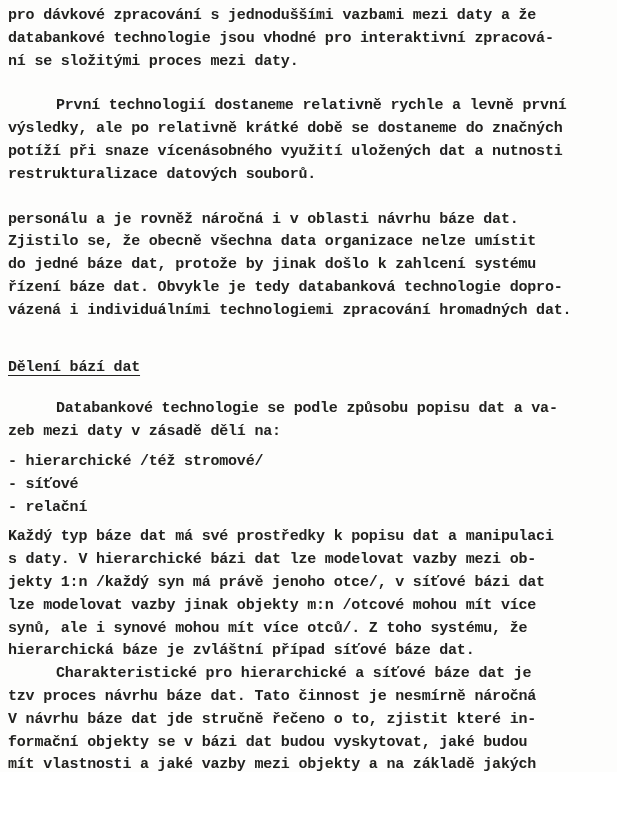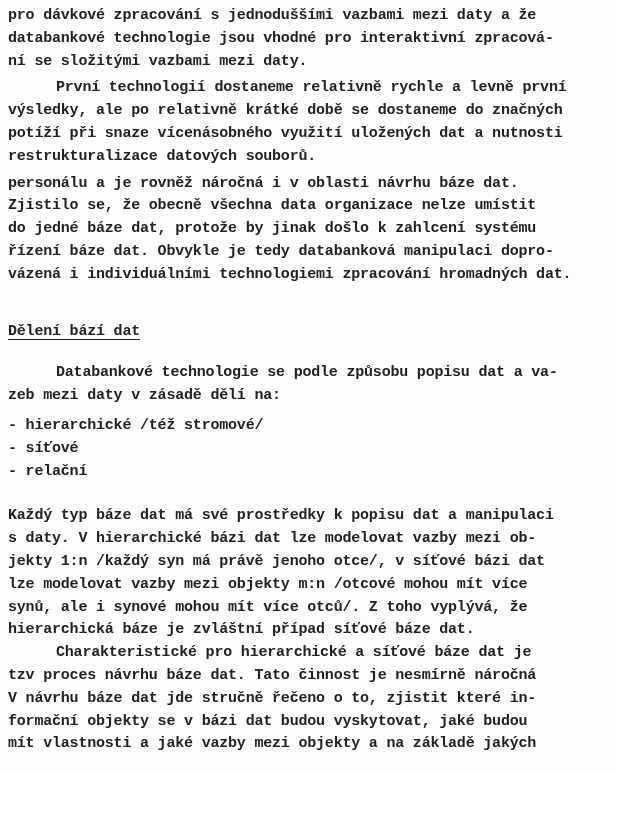--- a/index.html
+++ b/index.html
@@ -17,77 +17,77 @@
     font-family: "Liberation Mono", "DejaVu Sans Mono", monospace;
     font-size: 15px;
     font-weight: 700;
     line-height: 22.8px;
     padding: 5px 6px 0 8px;
     overflow: hidden;
     -webkit-font-smoothing: none;
   }
   .block { margin: 0; }
   .block.paragraph { margin: 0; }
-  .block.p-gap-sm { margin-top: 4px; }
+  .block.p-gap-sm { margin-top: 22px; }
   .block.heading {
     margin-top: 34px;
     margin-bottom: 19px;
     text-decoration: underline;
     text-underline-offset: 4px;
   }
   .block.list {
     margin-top: 7px;
-    margin-bottom: 22px;
+    margin-bottom: 7px;
   }
   .line {
     white-space: pre;
     letter-spacing: -0.2px;
   }
   .line.indent { padding-left: 48px; }
 </style>
 </head>
 <body>
 
 <div class="page">
     <div class="block paragraph">
       <div class="line">pro dávkové zpracování s jednoduššími vazbami mezi daty a že</div>
       <div class="line">databankové technologie jsou vhodné pro interaktivní zpracová-</div>
-      <div class="line">ní se složitými vazbami mezi daty.</div>
+      <div class="line">ní se složitými proces mezi daty.</div>
     </div>
     <div class="block paragraph p-gap-sm">
       <div class="line indent">První technologií dostaneme relativně rychle a levně první</div>
       <div class="line">výsledky, ale po relativně krátké době se dostaneme do značných</div>
       <div class="line">potíží při snaze vícenásobného využití uložených dat a nutnosti</div>
       <div class="line">restrukturalizace datových souborů.</div>
     </div>
     <div class="block paragraph p-gap-sm">
       <div class="line">personálu a je rovněž náročná i v oblasti návrhu báze dat.</div>
       <div class="line">Zjistilo se, že obecně všechna data organizace nelze umístit</div>
       <div class="line">do jedné báze dat, protože by jinak došlo k zahlcení systému</div>
-      <div class="line">řízení báze dat. Obvykle je tedy databanková manipulaci dopro-</div>
+      <div class="line">řízení báze dat. Obvykle je tedy databanková technologie dopro-</div>
       <div class="line">vázená i individuálními technologiemi zpracování hromadných dat.</div>
     </div>
     <div class="block heading">
       <div class="line">Dělení bází dat</div>
     </div>
     <div class="block paragraph">
       <div class="line indent">Databankové technologie se podle způsobu popisu dat a va-</div>
       <div class="line">zeb mezi daty v zásadě dělí na:</div>
     </div>
     <div class="block list">
       <div class="line">- hierarchické /též stromové/</div>
       <div class="line">- síťové</div>
       <div class="line">- relační</div>
     </div>
     <div class="block paragraph">
       <div class="line">Každý typ báze dat má své prostředky k popisu dat a manipulaci</div>
       <div class="line">s daty. V hierarchické bázi dat lze modelovat vazby mezi ob-</div>
       <div class="line">jekty 1:n /každý syn má právě jenoho otce/, v síťové bázi dat</div>
-      <div class="line">lze modelovat vazby mezi objekty m:n /otcové mohou mít více</div>
-      <div class="line">synů, ale i synové mohou mít více otců/. Z toho vyplývá, že</div>
+      <div class="line">lze modelovat vazby jinak objekty m:n /otcové mohou mít více</div>
+      <div class="line">synů, ale i synové mohou mít více otců/. Z toho systému, že</div>
       <div class="line">hierarchická báze je zvláštní případ síťové báze dat.</div>
     </div>
     <div class="block paragraph">
       <div class="line indent">Charakteristické pro hierarchické a síťové báze dat je</div>
       <div class="line">tzv proces návrhu báze dat. Tato činnost je nesmírně náročná</div>
       <div class="line">V návrhu báze dat jde stručně řečeno o to, zjistit které in-</div>
       <div class="line">formační objekty se v bázi dat budou vyskytovat, jaké budou</div>
       <div class="line">mít vlastnosti a jaké vazby mezi objekty a na základě jakých</div>
     </div>
   </div>

